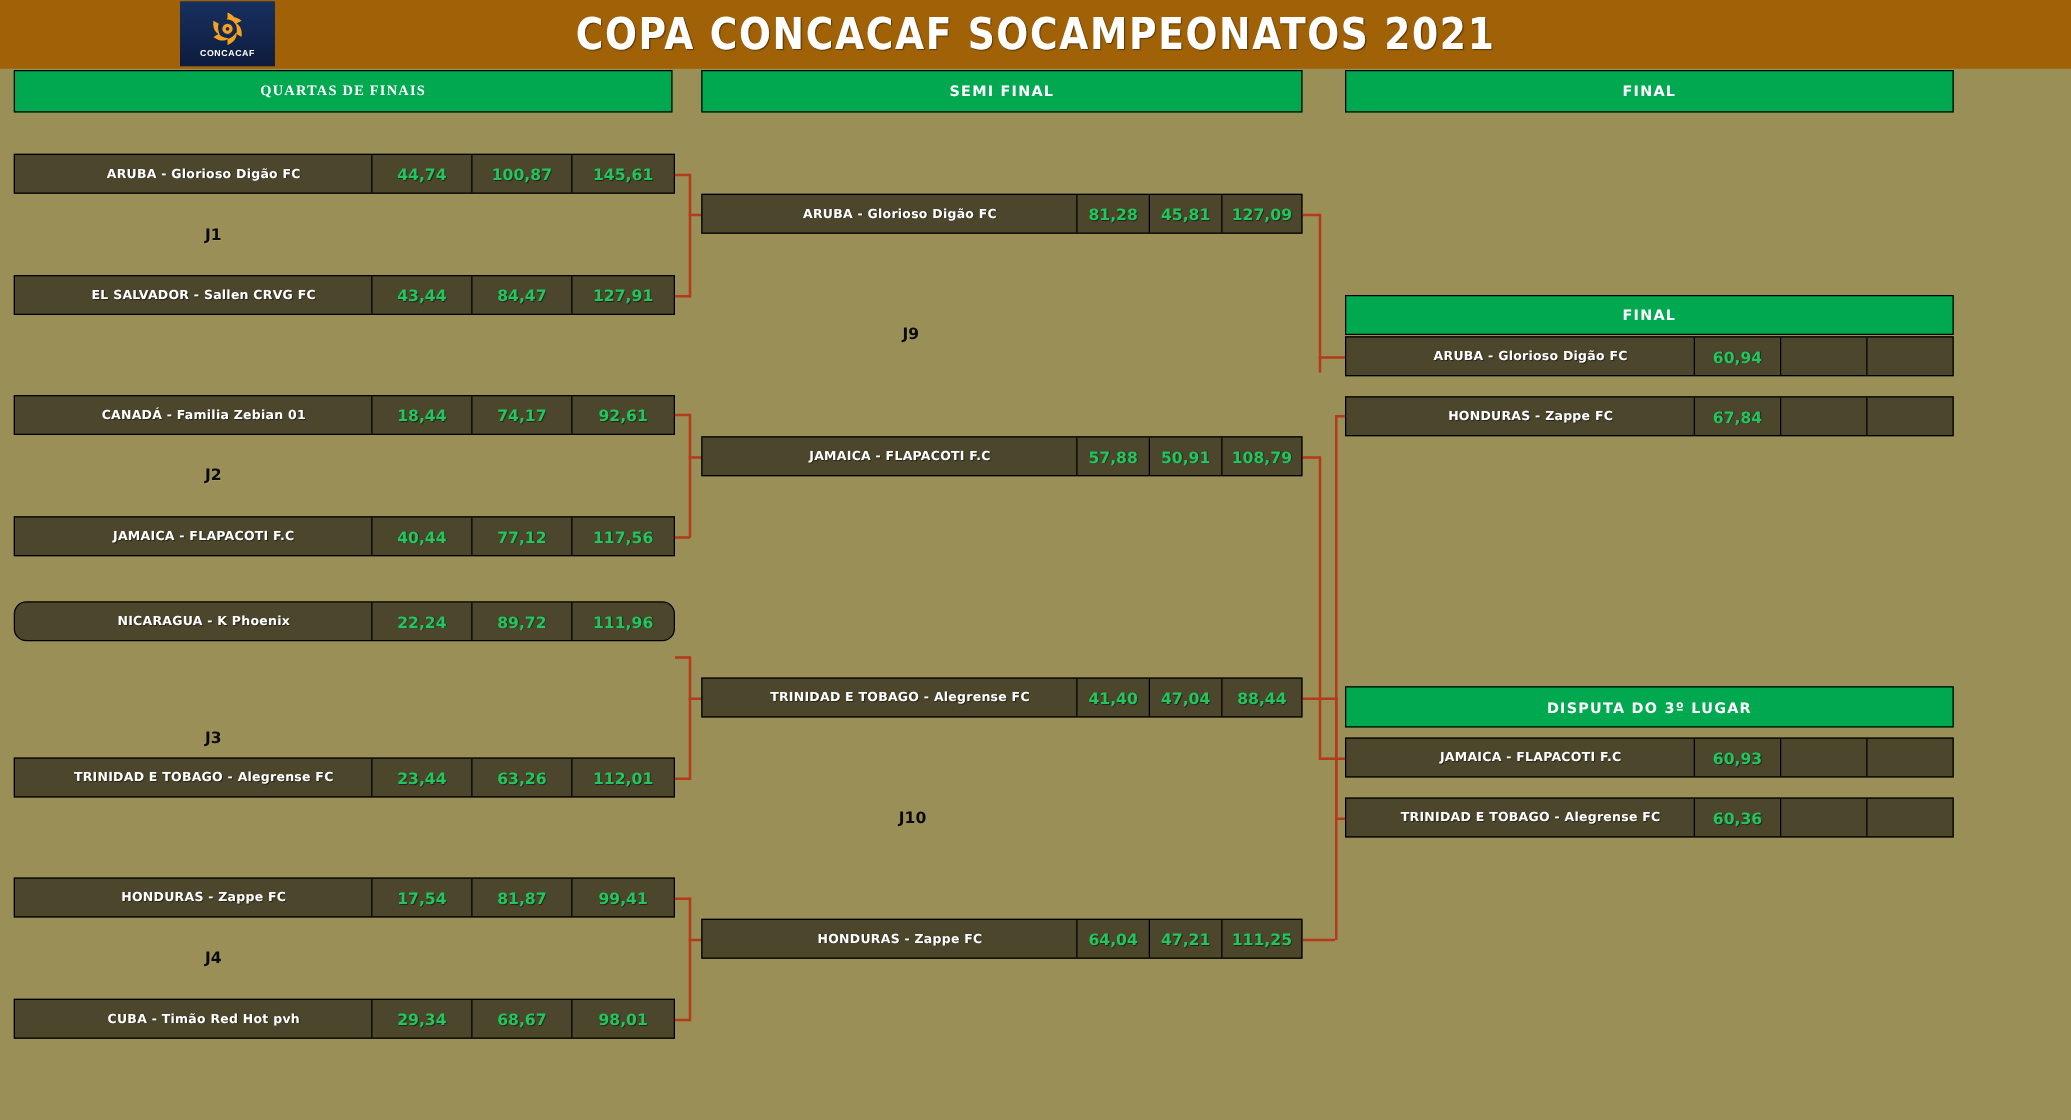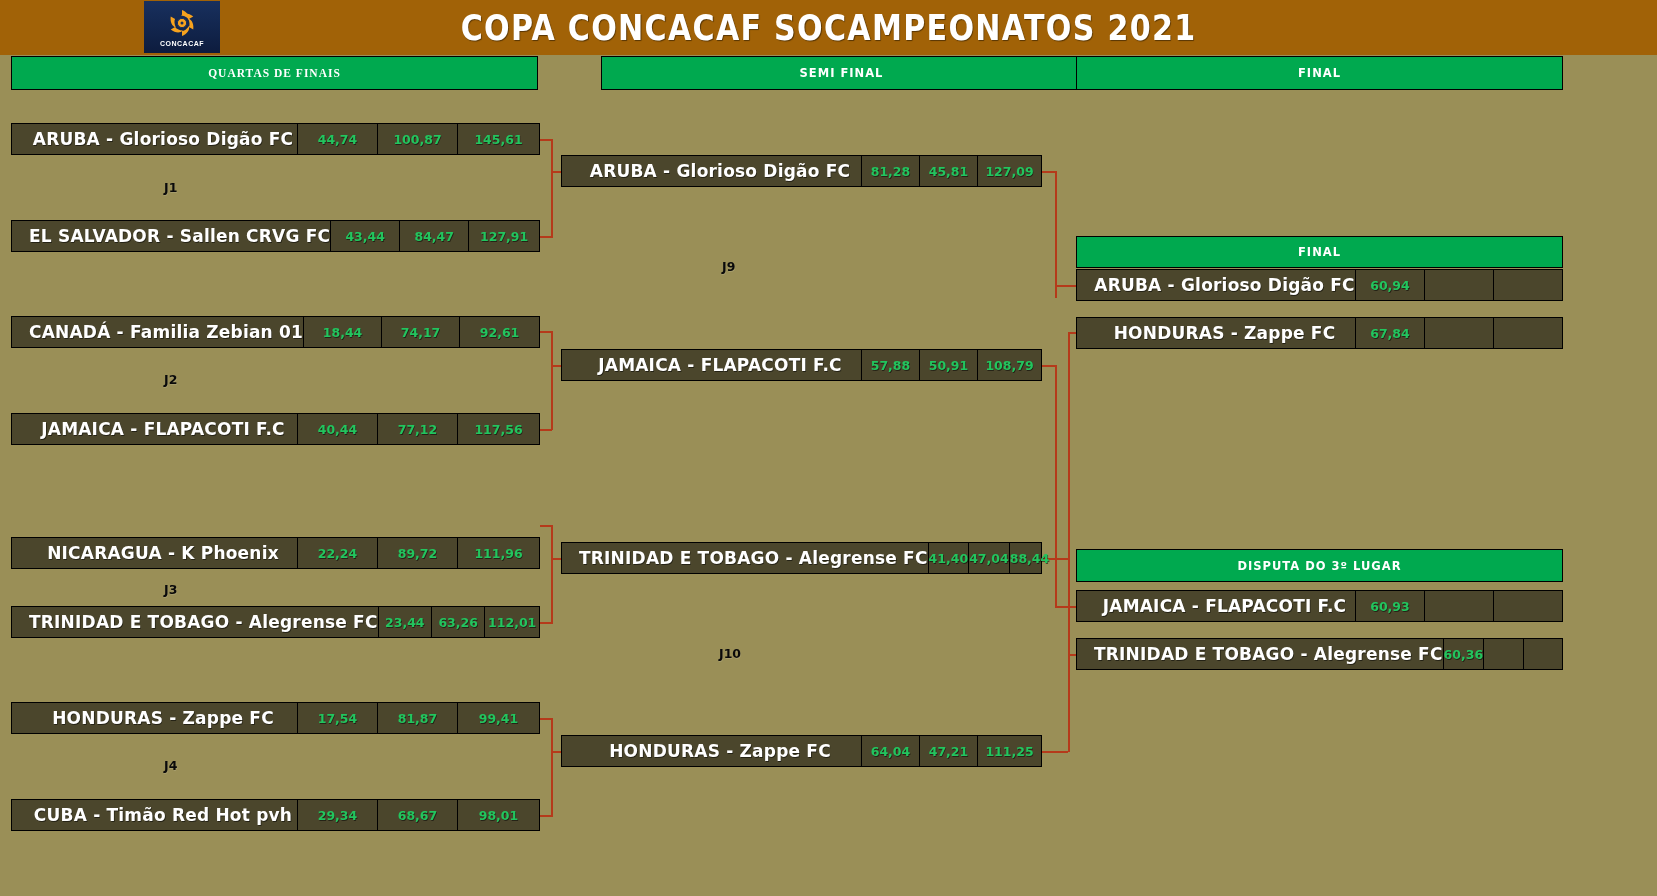--- a/index.html
+++ b/index.html
@@ -51,21 +51,21 @@
 
   
   .row {
     position: absolute; height: 32px;
     display: flex; align-items: stretch;
     background: #4b462c; border: 1px solid #000;
   }
   .row .team {
     flex: 1 1 auto;
     display: flex; align-items: center; justify-content: center;
-    color: #ffffff; font-weight: bold; font-size: 17px;
+    color: #ffffff; font-weight: bold; font-size: 10px;
     font-family: "DejaVu Sans", sans-serif;
     letter-spacing: .2px; white-space: nowrap;
     text-shadow: .7px .7px .6px rgba(0,0,0,.5);
     margin-left: 17px;
   }
   .row .sc {
     display: flex; align-items: center; justify-content: center;
     border-left: 1px solid #000;
     color: #22c55e; font-weight: bold; font-size: 12.5px;
     font-family: "DejaVu Sans", sans-serif;
@@ -121,21 +121,21 @@
           <circle r="4.6" fill="none" stroke="#18305e" stroke-width="1"></circle>
           <circle r="1.5" fill="#18305e"></circle>
         </g>
       </svg>
       <div class="logo-word">CONCACAF</div>
     </div>
     <div class="title">COPA CONCACAF SOCAMPEONATOS 2021</div>
   </div>
 
   <div class="banner" id="banner-qf" style="left:11px;top:56px;width:527px;height:34px;font-family:Liberation Serif, serif;">QUARTAS DE FINAIS</div>
-  <div class="banner" id="banner-sf" style="left:561px;top:56px;width:481px;height:34px;margin-left:40px;">SEMI FINAL</div>
+  <div class="banner" id="banner-sf" style="left:561px;top:56px;width:481px;height:34px;">SEMI FINAL</div>
   <div class="banner" id="banner-fin" style="left:1076px;top:56px;width:487px;height:34px;">FINAL</div>
 
   <div class="conn h" style="left:540px; top:139px; width:12px;"></div>
   <div class="conn h" style="left:540px; top:236px; width:12px;"></div>
   <div class="conn v" style="left:551px; top:139px; height:99px;"></div>
   <div class="conn h" style="left:551px; top:171px; width:12px;"></div>
 
   <div class="conn h" style="left:540px; top:331px; width:12px;"></div>
   <div class="conn h" style="left:540px; top:429px; width:12px;"></div>
   <div class="conn v" style="left:551px; top:331px; height:99px;"></div>
@@ -189,21 +189,21 @@
     <div class="sc w">92,61</div>
   </div>
   <div class="leg" style="left:146px; top:372px;">J2</div>
   <div class="row qf" style="top:413px;">
     <div class="team">JAMAICA - FLAPACOTI F.C</div>
     <div class="sc">40,44</div>
     <div class="sc">77,12</div>
     <div class="sc w">117,56</div>
   </div>
 
-  <div class="row qf" style="top:537px;">
+  <div class="row qf" style="top:481px;border-radius:10px;">
     <div class="team">NICARAGUA - K Phoenix</div>
     <div class="sc">22,24</div>
     <div class="sc">89,72</div>
     <div class="sc w">111,96</div>
   </div>
   <div class="leg" style="left:146px; top:582px;">J3</div>
   <div class="row qf" style="top:606px;">
     <div class="team">TRINIDAD E TOBAGO - Alegrense FC</div>
     <div class="sc">23,44</div>
     <div class="sc">63,26</div>

